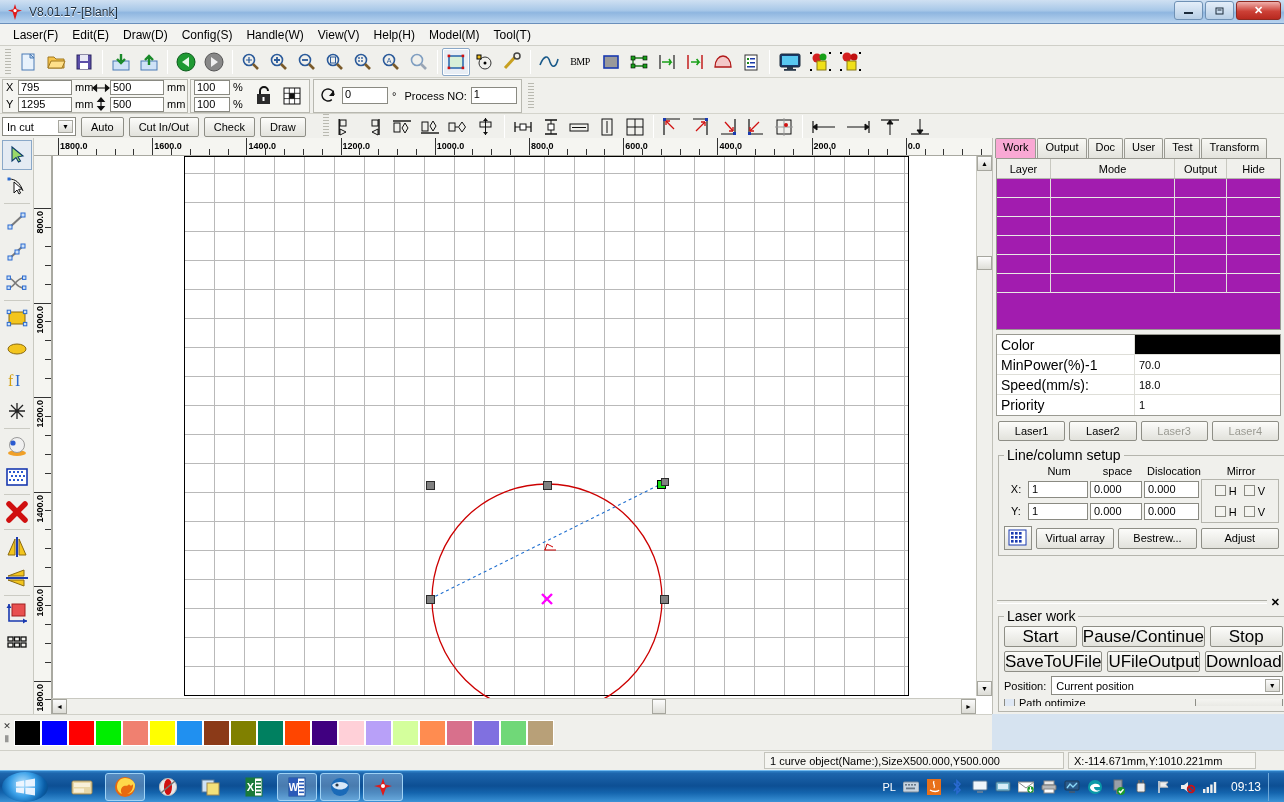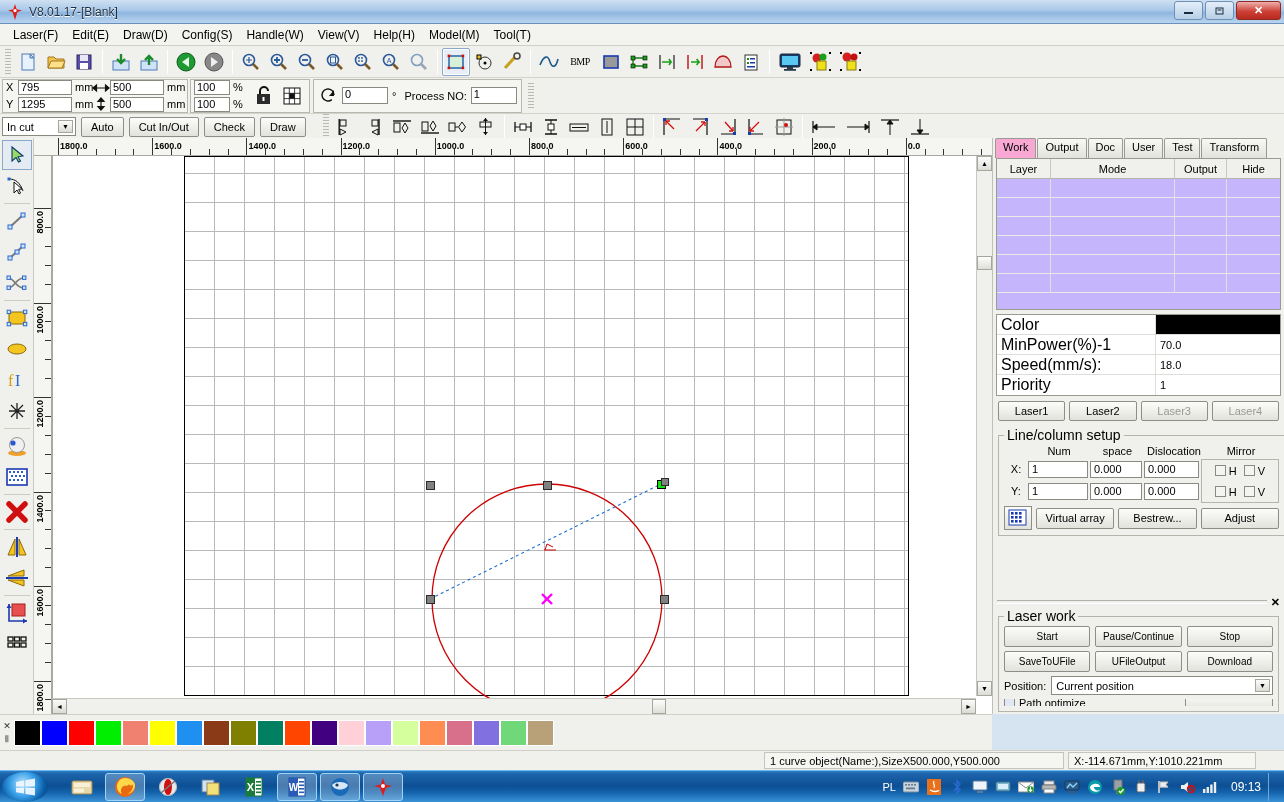--- a/index.html
+++ b/index.html
@@ -99,33 +99,33 @@
   .sbtn{ width:15px;height:15px;background:linear-gradient(180deg,#fbfbfb,#dcdcd6);
     border:1px solid #a6a69e;display:flex;align-items:center;justify-content:center;font-size:7px;}
   .sthumb{ background:linear-gradient(180deg,#fdfdfd,#dedeD8);border:1px solid #a6a69e;}
   
   #rpanel{ position:absolute;right:0;top:138px;width:292px;height:576px;background:#f0f0ec;
            border-left:1px solid #c0c0b8;}
   .tabs{ display:flex; height:20px; padding-left:2px; background:#f0f0ec;}
   .tab{ border:1px solid #9a9a92;border-bottom:none;background:linear-gradient(180deg,#f8f8f4,#e3e3dd);
         padding:2px 7px 0;font-size:11px; margin-right:1px; border-radius:2px 2px 0 0;}
   .tab.active{ background:#f9a8d4; position:relative; z-index:2;text-align:right; }
-  .ltable{ margin:0 3px; border:1px solid #9a9a92; background:#c4b5fd; height:152px; }
+  .ltable{ margin:0 3px; border:1px solid #9a9a92; background:#a21caf; height:172px; }
   .lthead{ display:flex; height:20px; background:#f0f0ec; border-bottom:1px solid #b5b5ad;}
   .lthead div{ font-size:11px; display:flex;align-items:center;justify-content:center;
                border-right:1px solid #c8c8c0;}
   .ltrow{ display:flex; height:19px; }
   .ltrow div{ border-right:1px solid #e0e0dc; border-bottom:1px solid #e9e9e5;
               display:flex;align-items:center;justify-content:center;font-size:11px;}
   .ltrow.sel div{ background:#0000d4; color:#fff;}
   .ltrow.sel .swatch{ background:#000; }
   .c-layer{ width:54px;} .c-mode{ width:124px;} .c-out{ width:52px;} .c-hide{ width:53px;}
   .props{ margin:4px 3px 0; border:1px solid #9a9a92; background:#fff;}
   .prow{ display:flex; height:20px; border-bottom:1px solid #dedeD8;}
-  .pname{ width:159px; padding-left:4px; font-size:16px; display:flex;align-items:center;
+  .pname{ width:138px; padding-left:4px; font-size:14px; display:flex;align-items:center;
           border-right:1px solid #dedeD8;}
   .pval{ flex:1; padding-left:4px; font-size:11px; display:flex;align-items:center;}
   .lasers{ display:flex; gap:4px; margin:5px 5px 0;}
   .lbtn{ flex:1;height:20px;border:1px solid #8e8e86;border-radius:2px;
          background:linear-gradient(180deg,#fcfcfa,#e2e2dc);font-size:11px;
          display:flex;align-items:center;justify-content:center;}
   .lbtn.dis{ color:#9a9a92; }
   fieldset.grp{ margin:6px 5px 0; border:1px solid #b5b5ad; padding:2px 5px 5px; }
   fieldset.grp > legend{ font-size:14px; padding:0 3px; }
   .lcHead{ display:flex; font-size:11px; margin-bottom:2px;}
@@ -137,21 +137,21 @@
   .cb{ width:11px;height:11px;border:1px solid #8a8a82;background:#f4f4f0;display:inline-block;}
   .arrbtns{ display:flex; gap:4px; margin-top:3px; align-items:center;}
   .arrbtns .abtn{ flex:1;height:21px;border:1px solid #8e8e86;border-radius:2px;
      background:linear-gradient(180deg,#fcfcfa,#e2e2dc);font-size:11px;
      display:flex;align-items:center;justify-content:center;}
   
   #lwpanel{ position:absolute;right:0;top:596px;width:292px;height:118px;background:#f0f0ec;
             border-left:1px solid #c0c0b8;}
   .lwrow{ display:flex; gap:5px; margin:0 6px 4px;}
   .lwbtn{ flex:1;height:21px;border:1px solid #8e8e86;border-radius:2px;
-     background:linear-gradient(180deg,#fcfcfa,#e2e2dc);font-size:10px;
+     background:linear-gradient(180deg,#fcfcfa,#e2e2dc);font-size:17px;
      display:flex;align-items:center;justify-content:center;}
   .posrow{ display:flex;align-items:center;gap:5px;margin:2px 6px 0;}
   .posSel{ flex:1;height:19px;border:1px solid #8a8a82;background:#fff;font-size:11px;
      display:flex;align-items:center;padding-left:4px;position:relative;}
   
   #palette{ position:absolute;left:0;top:714px;width:992px;height:36px;background:#f0f0ec;
             display:flex;align-items:center; border-top:1px solid #d0d0c8;}
   .pal-grip{ width:14px;height:34px;display:flex;flex-direction:column;align-items:center;
              justify-content:center;gap:3px;font-size:9px;color:#333;}
   .sw{ width:27px;height:26px;border:1px solid #fff; }

